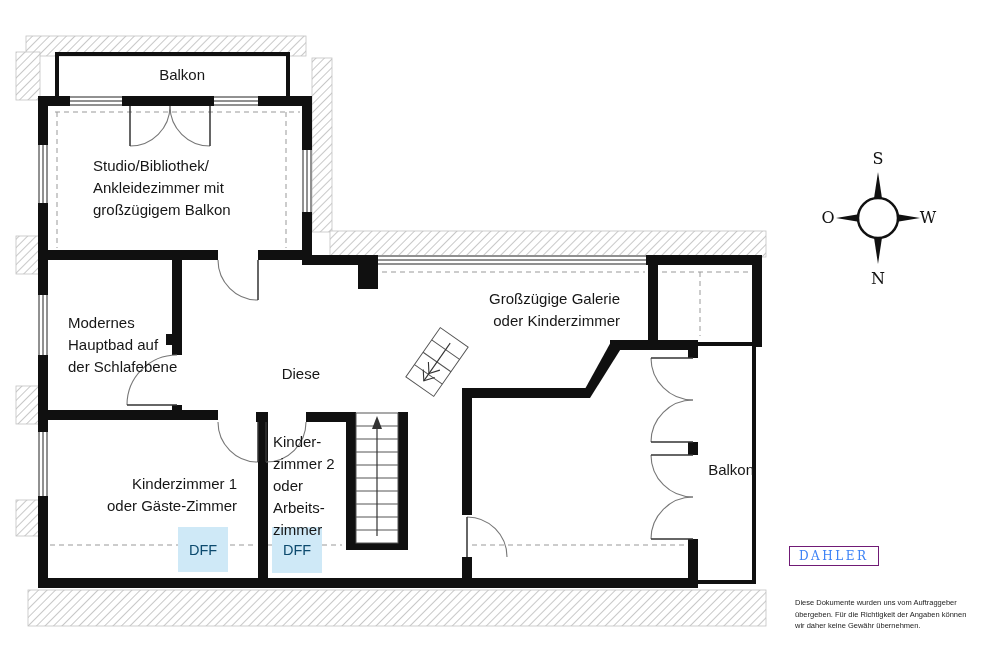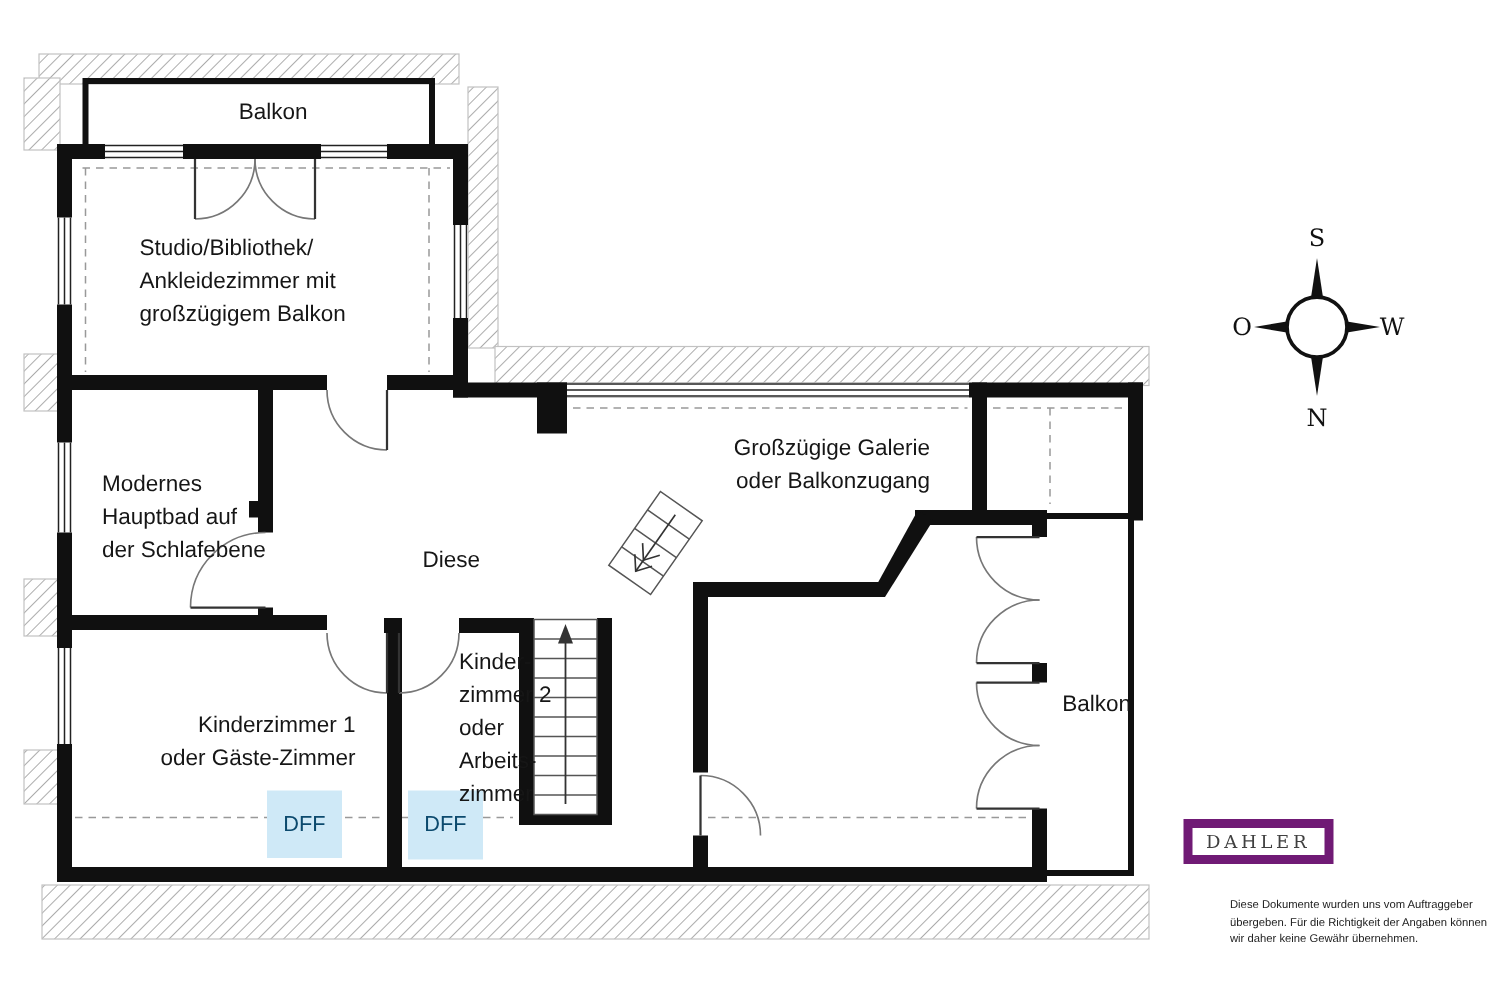--- a/index.html
+++ b/index.html
@@ -2,29 +2,29 @@
 <html><head>
 <meta charset="utf-8">
 <style>
   html,body{margin:0;padding:0;background:#fff;}
   .page{position:relative;width:1000px;height:667px;background:#ffffff;overflow:hidden;
         font-family:"Liberation Sans", sans-serif;}
   .plan{position:absolute;left:0;top:0;}
   .room-label{position:absolute;font-size:15px;color:#161616;white-space:pre-line;
               line-height:1.45;}
   .center{text-align:right;}
-  .tight{line-height:1.47;margin-left:33px;}
+  .tight{line-height:1.47;}
   .dff{position:absolute;display:flex;align-items:center;justify-content:center;
        font-size:14.5px;color:#0c4a6e;background:#cfe9f7;}
   .compass{position:absolute;left:818px;top:146px;}
   .compass text{font-family:"DejaVu Serif", serif;font-size:16px;fill:#111;}
-  .brand-box{position:absolute;left:789px;top:546px;border:6px solid #701a75;
+  .brand-box{position:absolute;left:789px;top:546px;border:1px solid #701a75;
              padding:2px 9px;font-family:"DejaVu Serif", serif;font-size:12px;
-             letter-spacing:2.5px;color:#404040;background:#fff;}
-  .disclaimer{position:absolute;left:820px;top:597px;width:172px;font-size:7.5px;
+             letter-spacing:2.5px;color:#3b82f6;background:#fff;}
+  .disclaimer{position:absolute;left:795px;top:597px;width:172px;font-size:7.5px;
               line-height:1.55;color:#222;}
 </style>
 </head>
 <body>
 
 <div class="page">
 
   <svg class="plan" width="1000" height="667" viewBox="0 0 1000 667">
     <defs>
       <pattern id="hatch" patternUnits="userSpaceOnUse" width="6" height="6" patternTransform="rotate(45)">
@@ -167,21 +167,21 @@
 Ankleidezimmer mit
 großzügigem Balkon</div>
 
   <div class="room-label" style="left:68px;top:312px;width:140px;">Modernes
 Hauptbad auf
 der Schlafebene</div>
 
   <div class="room-label center" style="left:260px;top:363px;width:60px;">Diese</div>
 
   <div class="room-label center" style="left:428px;top:288px;width:192px;">Großzügige Galerie
-oder Balkonzugang</div>
+oder Kinderzimmer</div>
 
   <div class="room-label center" style="left:72px;top:473px;width:165px;">Kinderzimmer 1
 oder Gäste-Zimmer</div>
 
   <div class="room-label tight" style="left:273px;top:431px;width:70px;">Kinder-
 zimmer 2
 oder
 Arbeits-
 zimmer</div>
 

